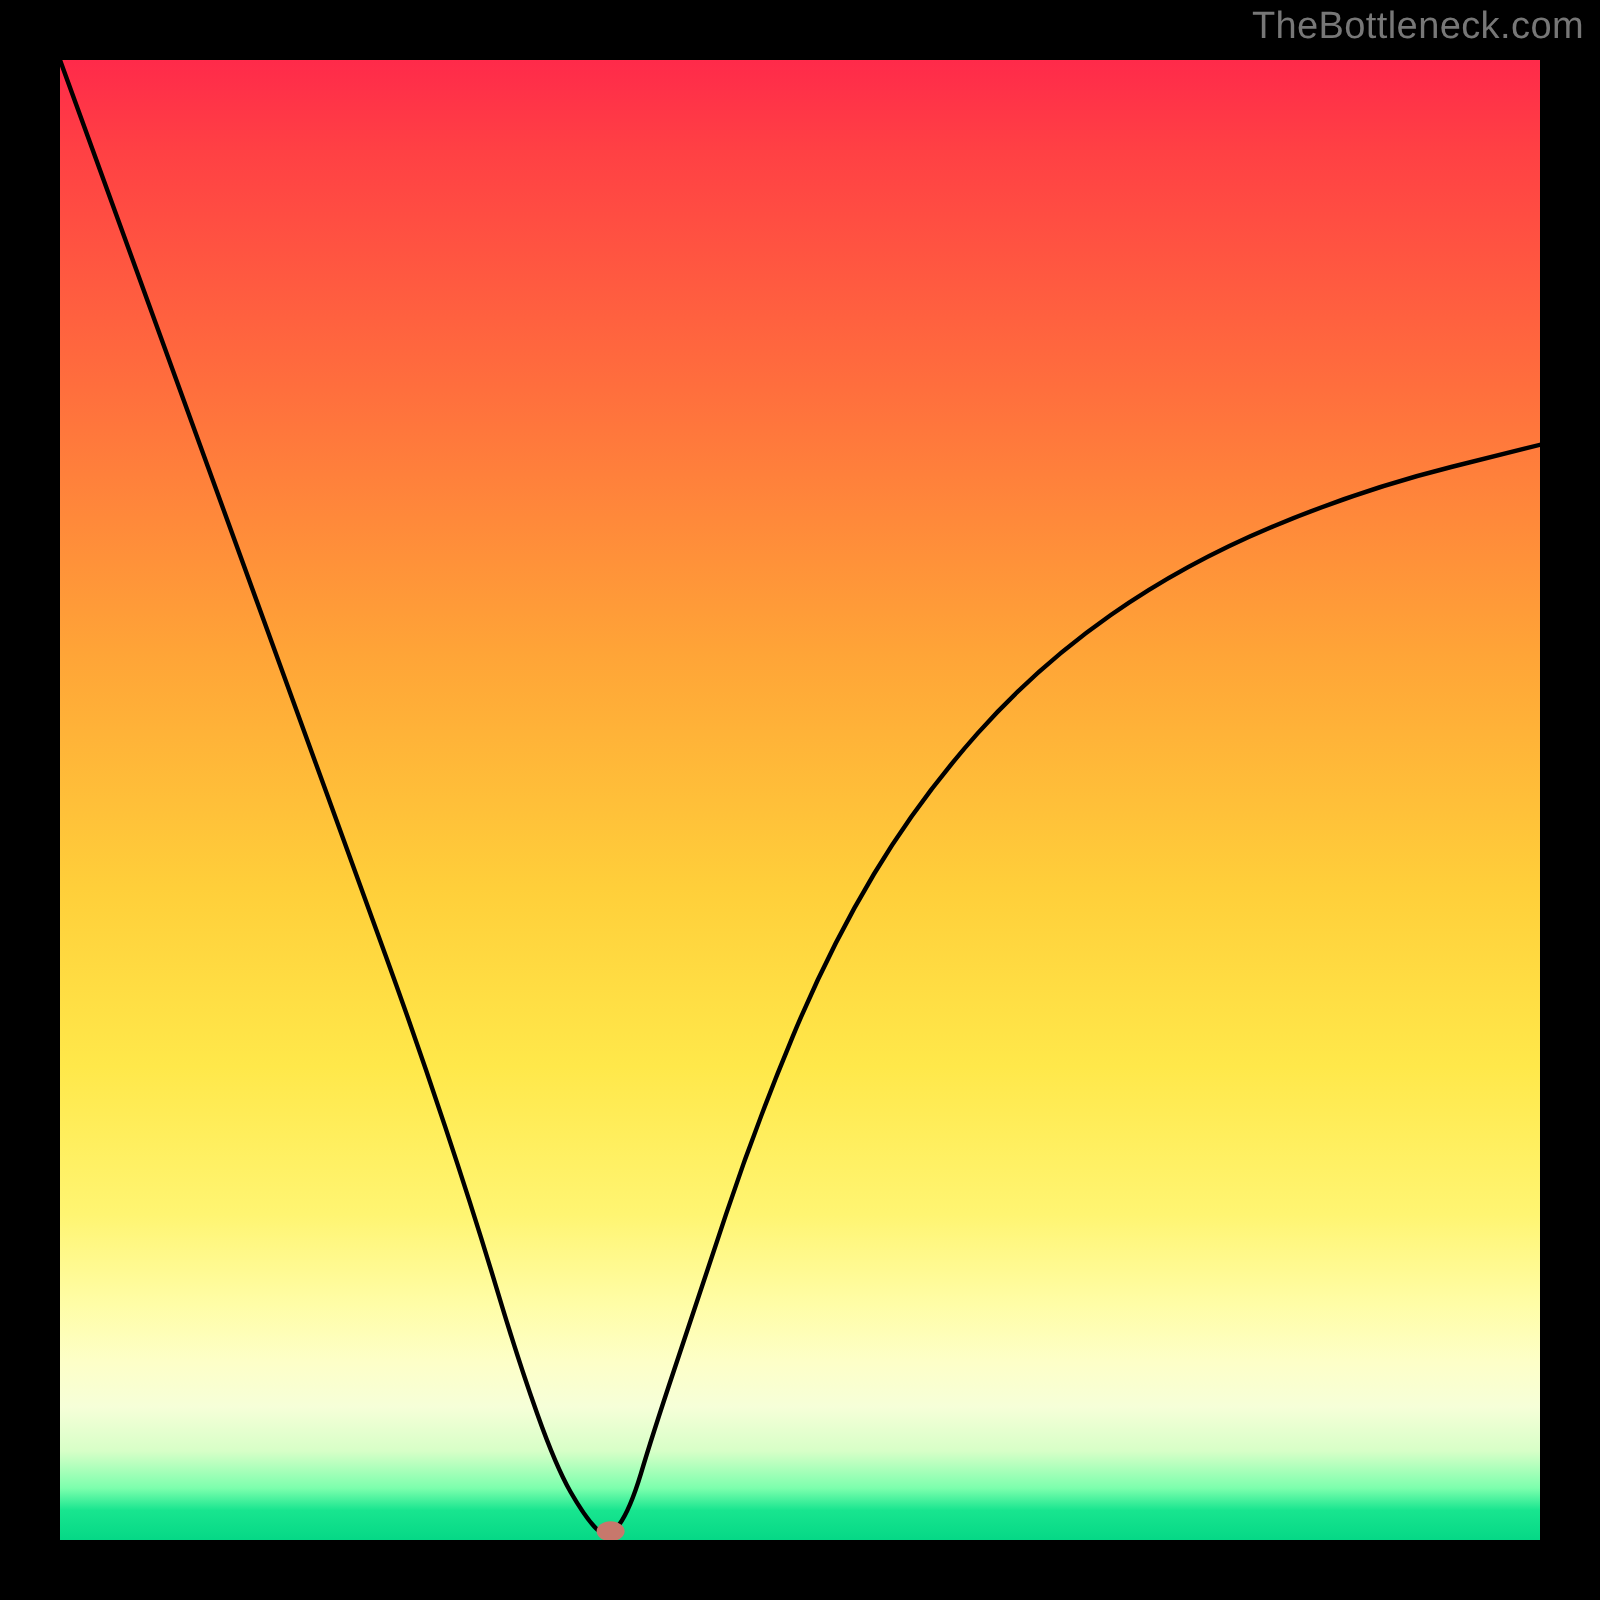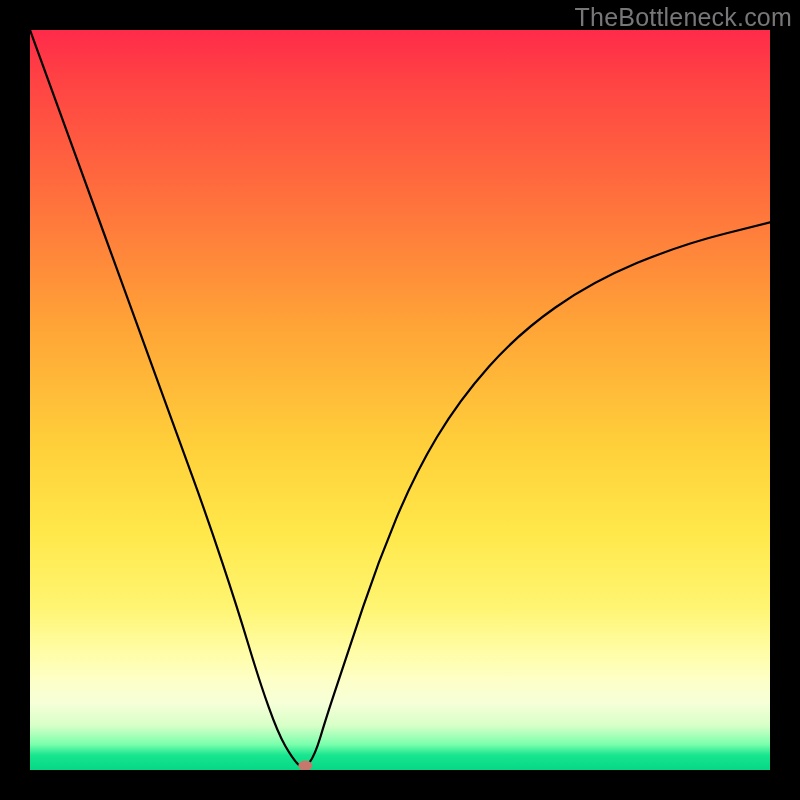--- a/index.html
+++ b/index.html
@@ -57,21 +57,21 @@
   }
   .dot {
     fill: #c7786c;
     stroke: none;
   }
   .watermark {
     position: absolute;
     top: 3px;
     right: 8px;
     color: #777;
-    font-size: 25px;
+    font-size: 19px;
     font-weight: 500;
     letter-spacing: 0.2px;
     user-select: none;
   }
 </style>
 </head>
 <body>
 
 <div class="stage">
 

